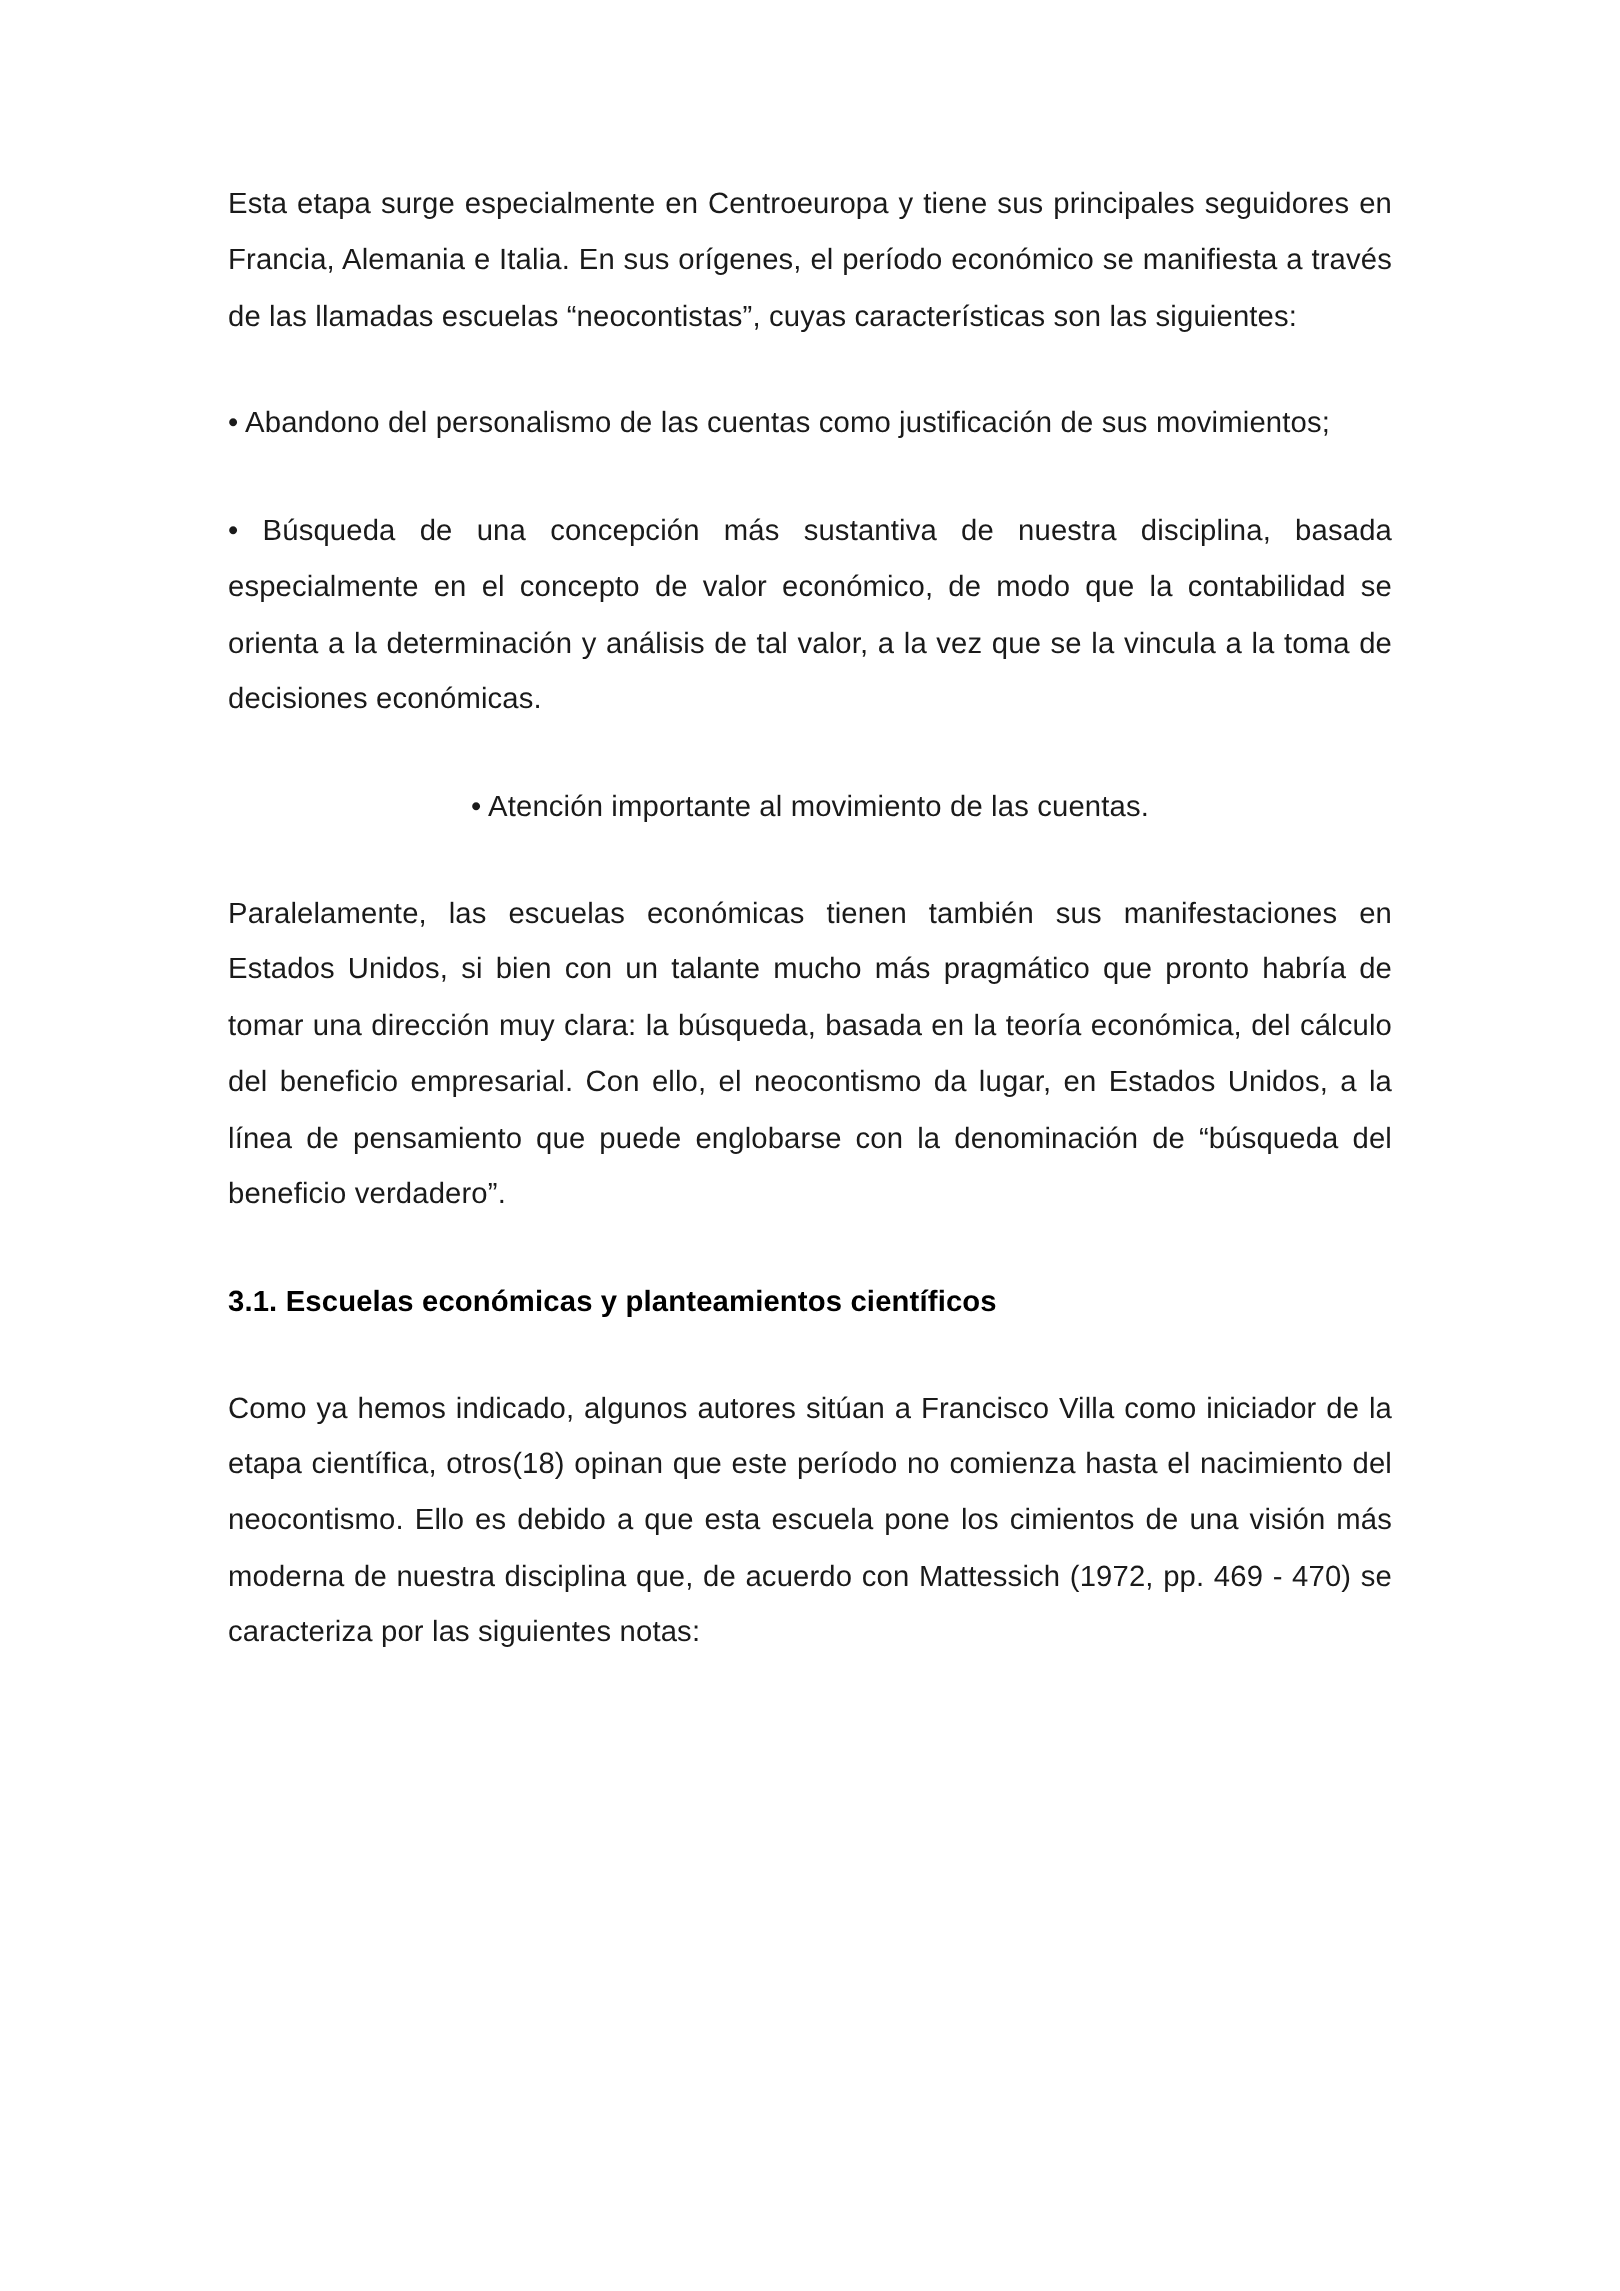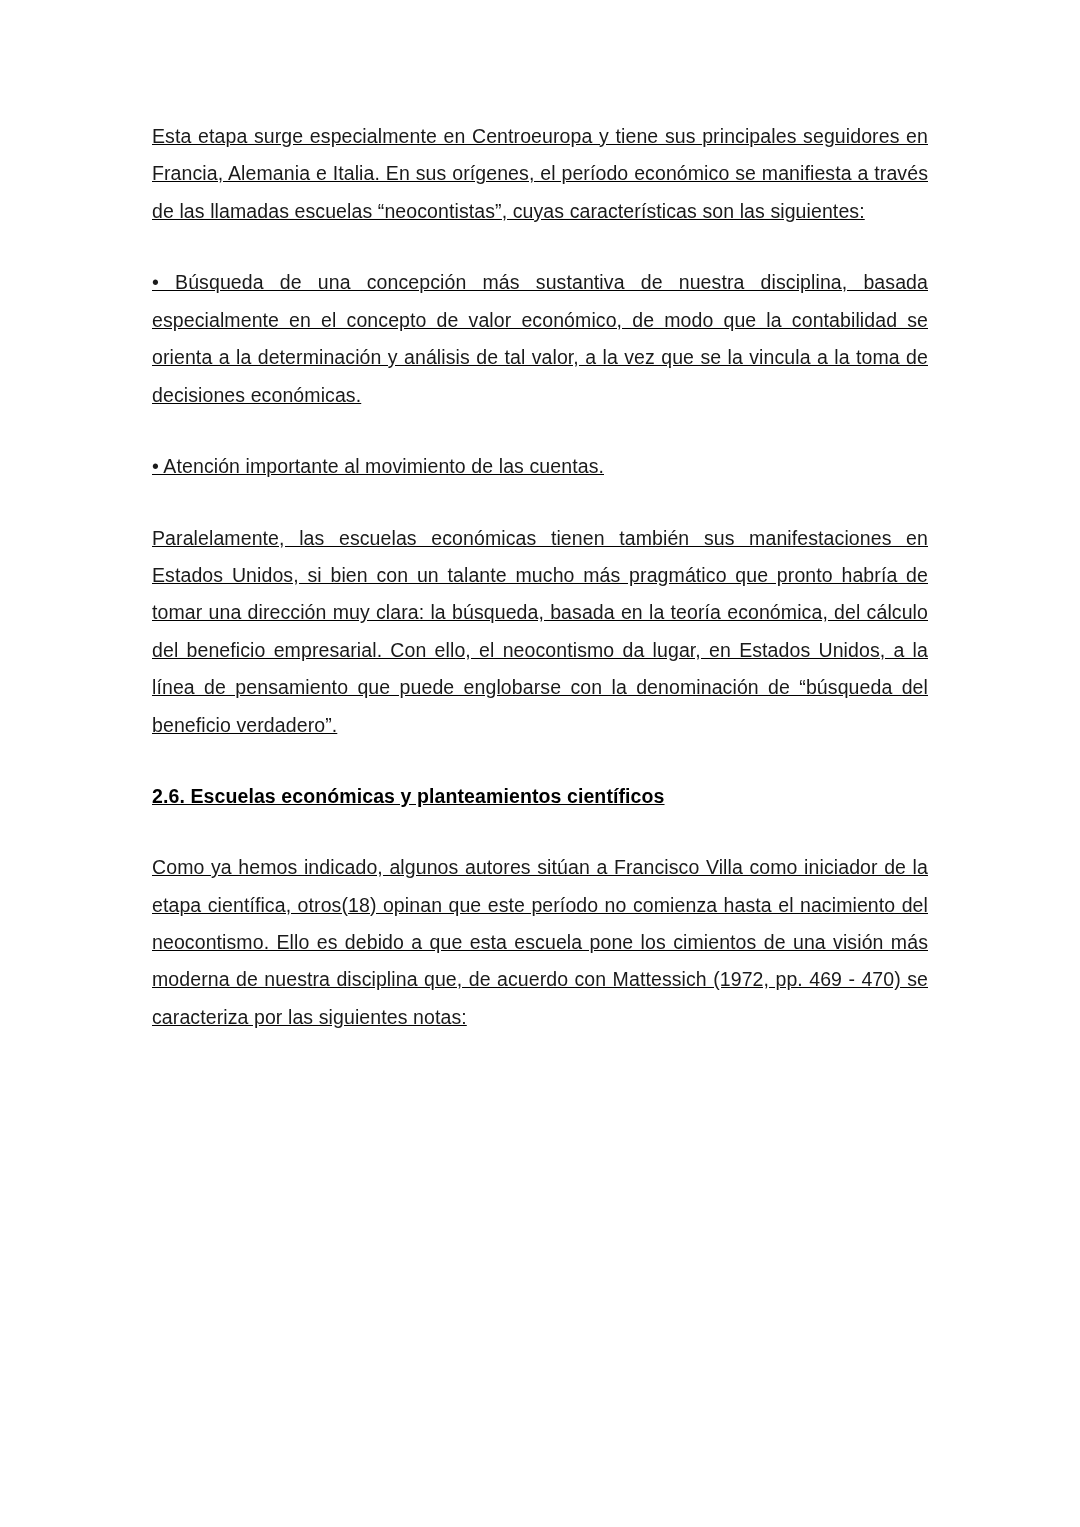--- a/index.html
+++ b/index.html
@@ -11,21 +11,20 @@
     font-family: "Liberation Sans", sans-serif;
     color: #000000;
   }
   .page {
     width: 1080px;
     height: 1216px;
     background: #ffffff;
     box-sizing: border-box;
     padding: 118px 152px 76px 152px;
     position: relative;
-    text-decoration: underline;
   }
   .doc-body {
     width: 776px;
   }
   p.para {
     margin: 0 0 34px 0;
     font-size: 19.5px;
     line-height: 1.92;
     text-align: justify;
     text-justify: inter-word;
@@ -34,45 +33,46 @@
   }
   p.bullet {
     margin: 0 0 34px 0;
     font-size: 19.5px;
     line-height: 1.92;
     text-align: justify;
     color: #1a1a1a;
     letter-spacing: 0.1px;
   }
   p.bullet-short {
-    text-align: left;
+    text-align: center;
   }
   h2.heading {
     margin: 0 0 34px 0;
     font-size: 19.5px;
     line-height: 1.9;
     font-weight: bold;
     color: #000000;
     letter-spacing: 0.1px;
   }
 </style>
 </head>
 <body>
 
 <div class="page">
   <div class="doc-body">
 
     <p class="para">Esta etapa surge especialmente en Centroeuropa y tiene sus principales seguidores en Francia, Alemania e Italia. En sus orígenes, el período económico se manifiesta a través de las llamadas escuelas “neocontistas”, cuyas características son las siguientes:</p>
 
+    <p class="bullet">• Abandono del personalismo de las cuentas como justificación de sus movimientos;</p>
 
     <p class="bullet">• Búsqueda de una concepción más sustantiva de nuestra disciplina, basada especialmente en el concepto de valor económico, de modo que la contabilidad se orienta a la determinación y análisis de tal valor, a la vez que se la vincula a la toma de decisiones económicas.</p>
 
     <p class="bullet bullet-short">• Atención importante al movimiento de las cuentas.</p>
 
 
     <p class="para">Paralelamente, las escuelas económicas tienen también sus manifestaciones en Estados Unidos, si bien con un talante mucho más pragmático que pronto habría de tomar una dirección muy clara: la búsqueda, basada en la teoría económica, del cálculo del beneficio empresarial. Con ello, el neocontismo da lugar, en Estados Unidos, a la línea de pensamiento que puede englobarse con la denominación de “búsqueda del beneficio verdadero”.</p>
 
-    <h2 class="heading">2.6. Escuelas económicas y planteamientos científicos</h2>
+    <h2 class="heading">3.1. Escuelas económicas y planteamientos científicos</h2>
 
     <p class="para">Como ya hemos indicado, algunos autores sitúan a Francisco Villa como iniciador de la etapa científica, otros(18) opinan que este período no comienza hasta el nacimiento del neocontismo. Ello es debido a que esta escuela pone los cimientos de una visión más moderna de nuestra disciplina que, de acuerdo con Mattessich (1972, pp. 469 - 470) se caracteriza por las siguientes notas:</p>
 
   </div>
 </div>
 
 </body></html>

